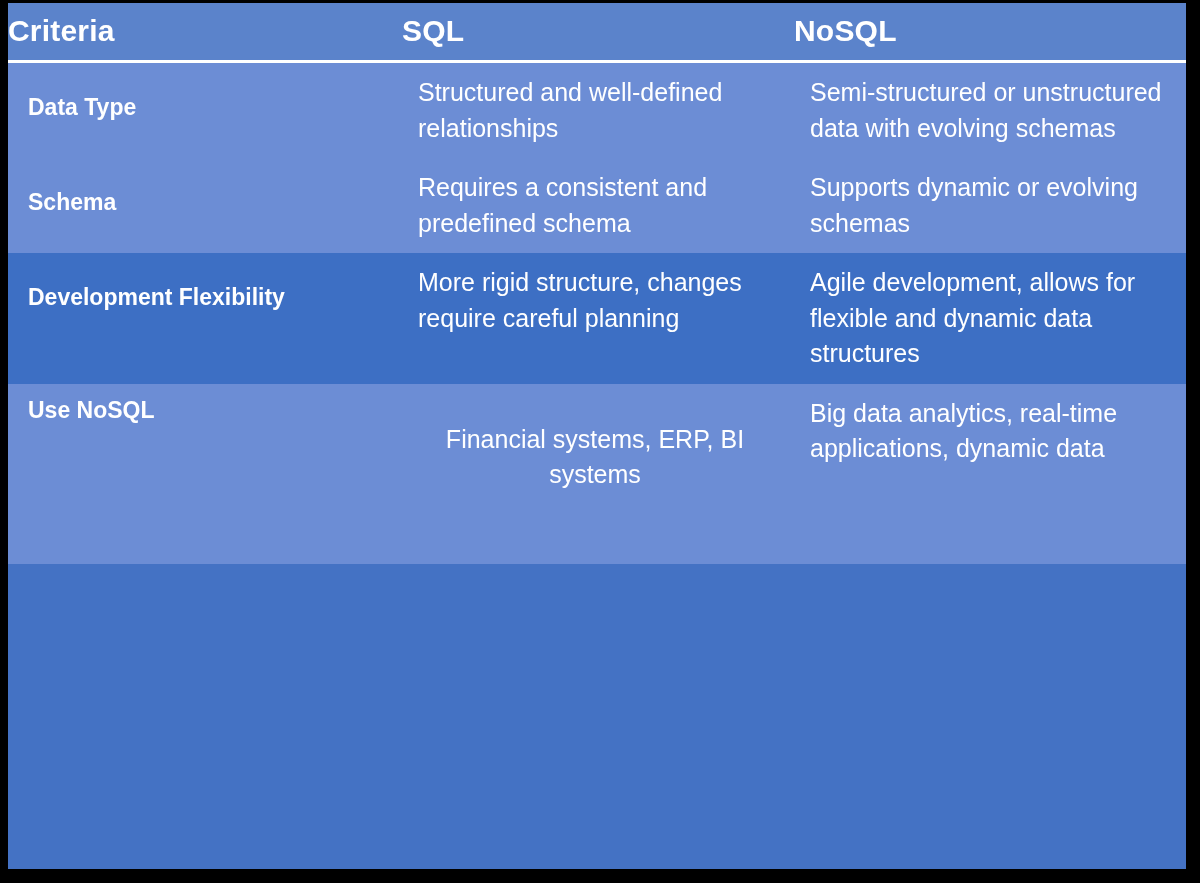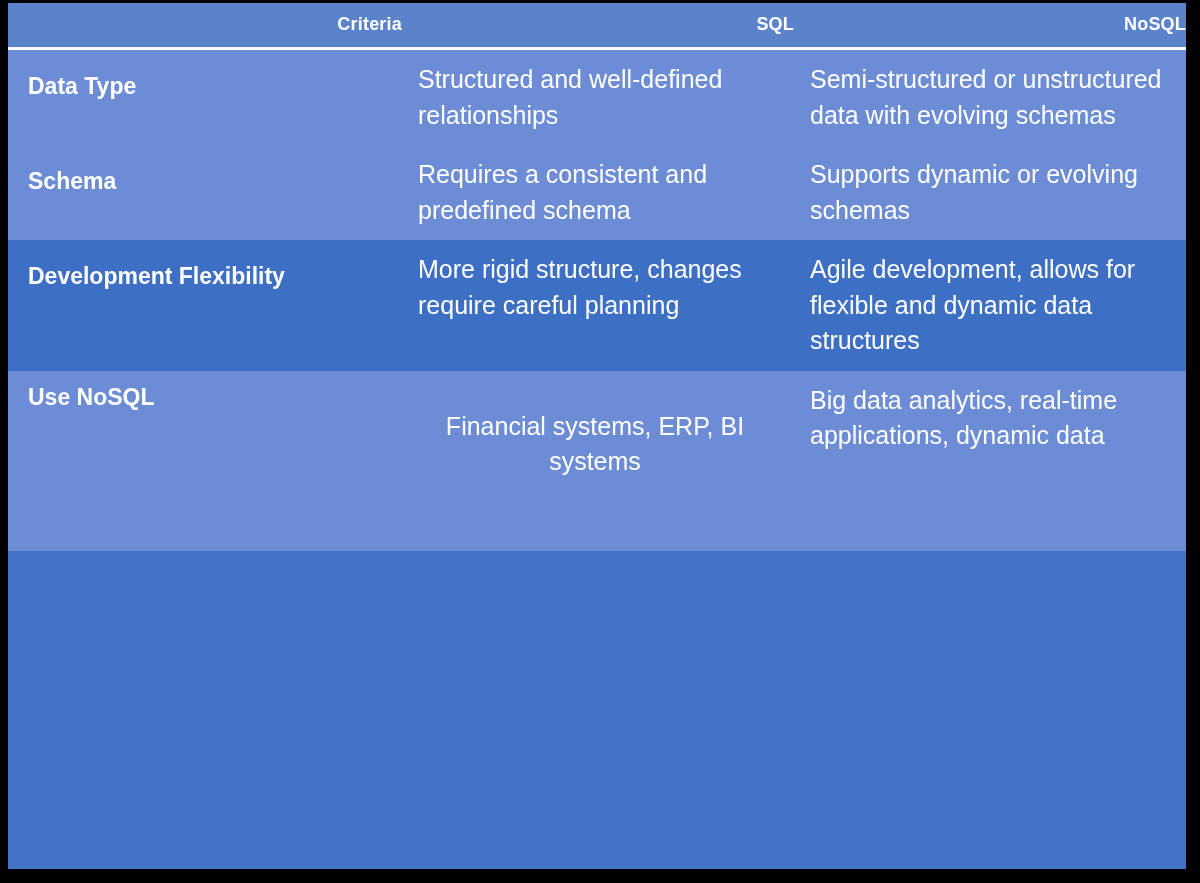--- a/index.html
+++ b/index.html
@@ -41,23 +41,23 @@
   }
 
   table.cmp col.c-criteria { width: 394px; }
   table.cmp col.c-sql      { width: 392px; }
   table.cmp col.c-nosql    { width: 392px; }
 
   
   thead tr.header-row th {
     background: #5B83CB;
     color: #FFFFFF;
-    font-size: 18px;
+    font-size: 30px;
     font-weight: bold;
-    text-align: right;
+    text-align: left;
     padding: 11px 0 12px 0;
     border: none;
     letter-spacing: 0.2px;
   }
   thead tr.header-sep td {
     padding: 0;
     height: 3px;
     background: #FFFFFF;
     border: none;
   }
@@ -68,21 +68,21 @@
     border: none;
     color: #FFFFFF;
   }
 
   tbody tr.band-light > td { background: #6C8DD5; }
   tbody tr.band-dark  > td { background: #3D6FC4; }
 
   td.criteria {
     font-size: 23px;
     font-weight: bold;
-    padding: 22px 10px 10px 20px;
+    padding: 30px 10px 10px 20px;
     line-height: 1.22;
   }
 
   td.cell {
     font-size: 25px;
     font-weight: normal;
     padding: 12px 22px 12px 16px;
     line-height: 1.42;
   }
 

